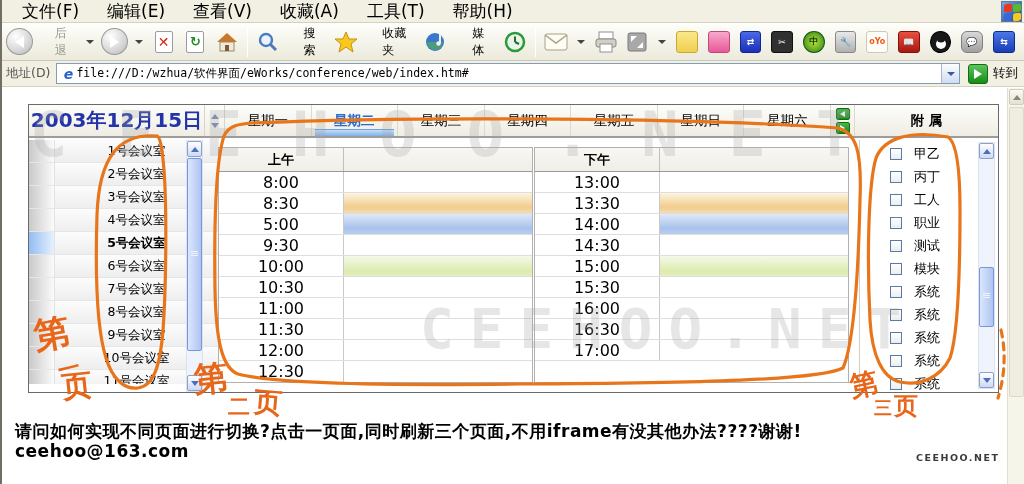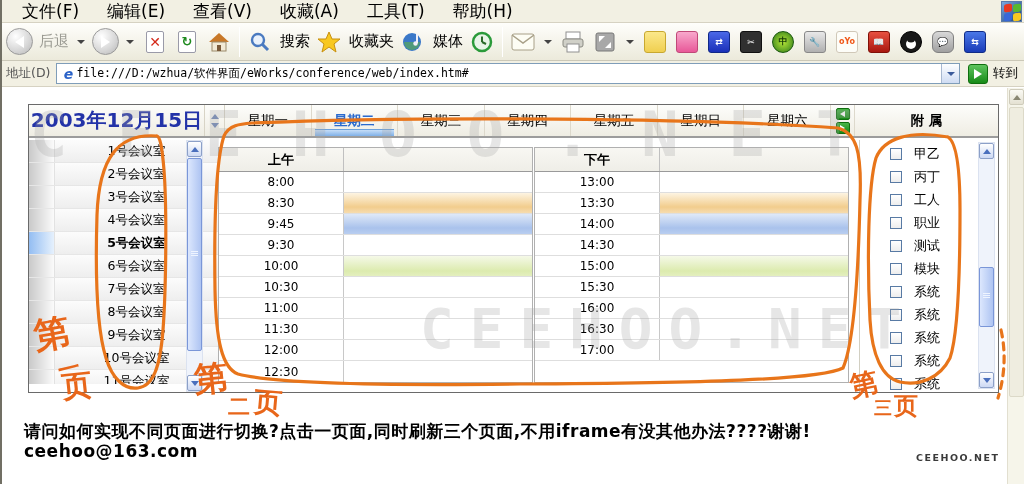--- a/index.html
+++ b/index.html
@@ -9,21 +9,21 @@
   
   .frame-left { position:absolute; left:0; top:0; width:2px; height:484px; background:#716f64; z-index:40; }
   .menubar { position:absolute; left:0; top:0; width:1024px; height:23px; background:#f2f0e3; border-bottom:1px solid #d6d2c2; display:flex; align-items:center; padding-left:8px; z-index:30; }
   .menu-item { padding:3px 14px; font-size:17px; cursor:default; }
   .win-logo { position:absolute; right:2px; top:1px; width:21px; height:21px; background:linear-gradient(135deg,#7aa8e0,#16407e); border:1px solid #5a7aa8; display:grid; grid-template-columns:8px 8px; grid-template-rows:8px 8px; gap:1px; padding:2px; transform:none; }
   .win-pane { border-radius:2px; transform:skewY(-8deg); }
   .wp-r { background:#e83820; } .wp-g { background:#58b830; } .wp-b { background:#3868d8; } .wp-y { background:#f8c820; }
 
   .toolbar { position:absolute; left:0; top:23px; width:1024px; height:38px; background:linear-gradient(#fefefb,#eceadb); border-bottom:1px solid #cbc8b8; display:flex; align-items:center; padding:0 4px; z-index:30; }
   .tb-sep { width:1px; height:30px; background:#cfccbc; border-right:1px solid #fff; margin:0 4px; }
-  .tb-label { font-size:15px; margin:0 3px 0 4px; }
+  .tb-label { font-size:12px; margin:0 3px 0 20px; }
   .tb-label.disabled { color:#9a9a92; }
   .dd-arrow { width:0; height:0; border-left:4px solid transparent; border-right:4px solid transparent; border-top:4px solid #444; margin:0 5px; }
   .circle-btn { width:27px; height:27px; border-radius:50%; background:radial-gradient(circle at 35% 30%,#ffffff,#d6d6d6 60%,#b4b4b4); border:1px solid #9a9a9a; display:flex; align-items:center; justify-content:center; margin:0 2px; }
   .arr-left  { width:0; height:0; border-top:6px solid transparent; border-bottom:6px solid transparent; border-right:9px solid #fff; }
   .arr-right { width:0; height:0; border-top:6px solid transparent; border-bottom:6px solid transparent; border-left:9px solid #fff; }
   .tb-icon { width:24px; height:24px; margin:0 4px; display:flex; align-items:center; justify-content:center; position:relative; }
   .page-ic { width:18px; height:22px; background:#fff; border:1px solid #9a9aa8; border-radius:2px; display:flex; align-items:center; justify-content:center; font-weight:bold; }
   .stop-x { color:#d42818; font-size:14px; font-weight:bold; line-height:1; }
   .refresh-g { color:#1e8a1e; font-size:13px; font-weight:bold; line-height:1; }
   .app-ic { width:22px; height:22px; border-radius:3px; margin:0 5px; display:flex; align-items:center; justify-content:center; font-size:9px; font-weight:bold; color:#fff; }
@@ -90,35 +90,35 @@
   .attrs-thumb { top:124px; height:60px; }
 
   
   .sched-table { position:absolute; top:7px; width:315px; border:1px solid #b0b0b0; background:#fff; }
   .sched-morning { left:189px; } .sched-afternoon { left:505px; }
   .sched-header { height:24px; display:flex; border-bottom:1px solid #9a9a9a; background:linear-gradient(#f8f7f3,#efeee7); }
   .sched-time-h { width:125px; display:flex; align-items:center; justify-content:center; font-weight:bold; font-size:13px; border-right:1px solid #c0c0c0; }
   .sched-content-h { flex:1; }
   .sched-row { height:21px; display:flex; border-bottom:1px solid #dedede; }
   .sched-row:last-child { border-bottom:none; }
-  .cell-time { width:125px; display:flex; align-items:center; justify-content:center; font-size:12px; border-right:1px solid #c8c8c8; }
+  .cell-time { width:125px; display:flex; align-items:center; justify-content:center; font-size:16px; border-right:1px solid #c8c8c8; }
   .cell-content { flex:1; }
   .hl-orange { background:linear-gradient(#fdf4e2,#f2cd8d 70%,#f6dcae); }
   .hl-blue   { background:linear-gradient(#dfe9f8,#a9c2ec 70%,#b9cef0); }
   .hl-green  { background:linear-gradient(#f5f9e8,#dcebae 75%,#e4efbf); }
 
   
   .attrs-panel { position:absolute; left:830px; width:141px; top:0; bottom:0; border-left:1px solid #d2cfc2; }
   .attrs-list { position:absolute; left:0; top:2px; right:22px; }
   .attr-row { height:23px; display:flex; align-items:center; padding-left:30px; cursor:default; }
   .cb { width:12px; height:12px; background:linear-gradient(#ffffff,#ededed); border:1px solid #587aa4; margin-right:12px; flex:none; }
   .attr-label { font-size:13px; }
 
   
-  .q-line { position:absolute; left:24px; font-size:17px; font-weight:bold; letter-spacing:0.5px; white-space:nowrap; }
+  .q-line { position:absolute; left:15px; font-size:17px; font-weight:bold; letter-spacing:0.5px; white-space:nowrap; }
   .q1 { top:332px; } .q2 { top:353px; }
   .brand-small { position:absolute; left:916px; top:364px; font-size:9.5px; font-weight:bold; letter-spacing:1.5px; color:#3a3a3a; }
 
   
   .wm { position:absolute; font-weight:bold; color:rgba(165,165,165,0.28); white-space:nowrap; pointer-events:none; z-index:6; font-family:"DejaVu Sans Mono","Liberation Mono",monospace; }
   .wm1 { left:30px; top:10px; font-size:62px; letter-spacing:50px; }
   .wm2 { left:420px; top:208px; font-size:56px; letter-spacing:16px; }
 
   
   .anno-layer { position:absolute; left:0; top:0; width:1024px; height:484px; z-index:20; pointer-events:none; }
@@ -360,21 +360,21 @@
         </div>
         <div class="sched-row">
             <div class="cell-time">8:00</div>
             <div class="cell-content"></div>
           </div>
         <div class="sched-row">
             <div class="cell-time">8:30</div>
             <div class="cell-content hl-orange"></div>
           </div>
         <div class="sched-row">
-            <div class="cell-time">9:45</div>
+            <div class="cell-time">5:00</div>
             <div class="cell-content hl-blue"></div>
           </div>
         <div class="sched-row">
             <div class="cell-time">9:30</div>
             <div class="cell-content"></div>
           </div>
         <div class="sched-row">
             <div class="cell-time">10:00</div>
             <div class="cell-content hl-green"></div>
           </div>

